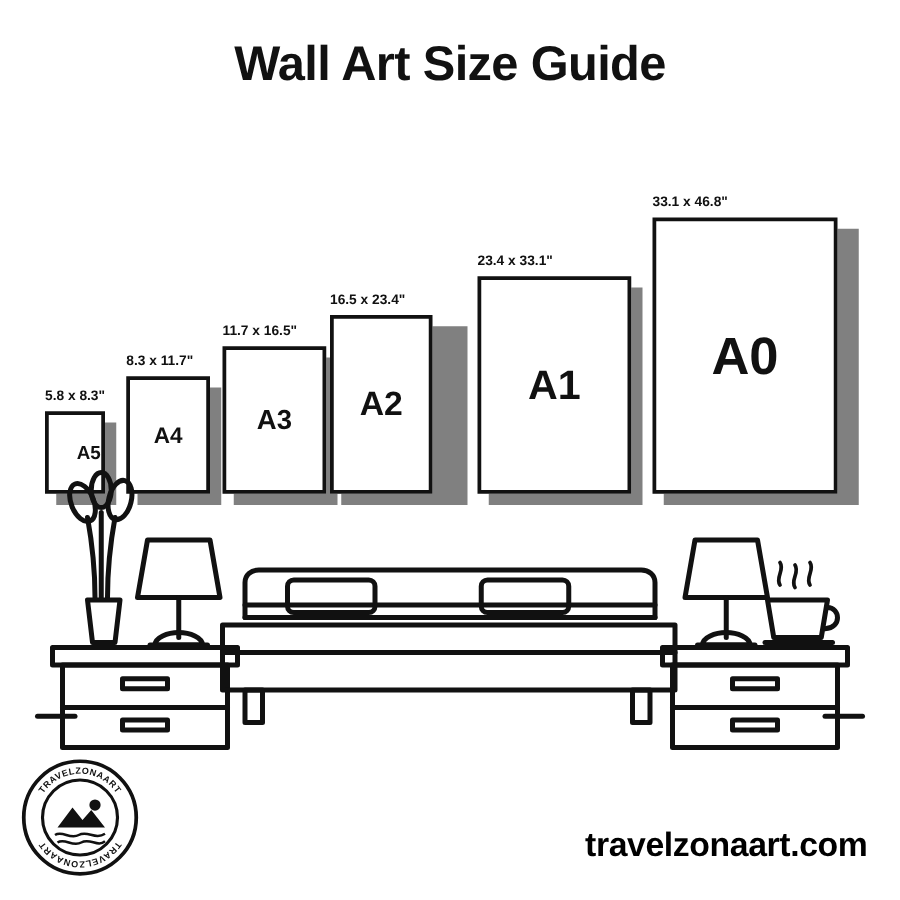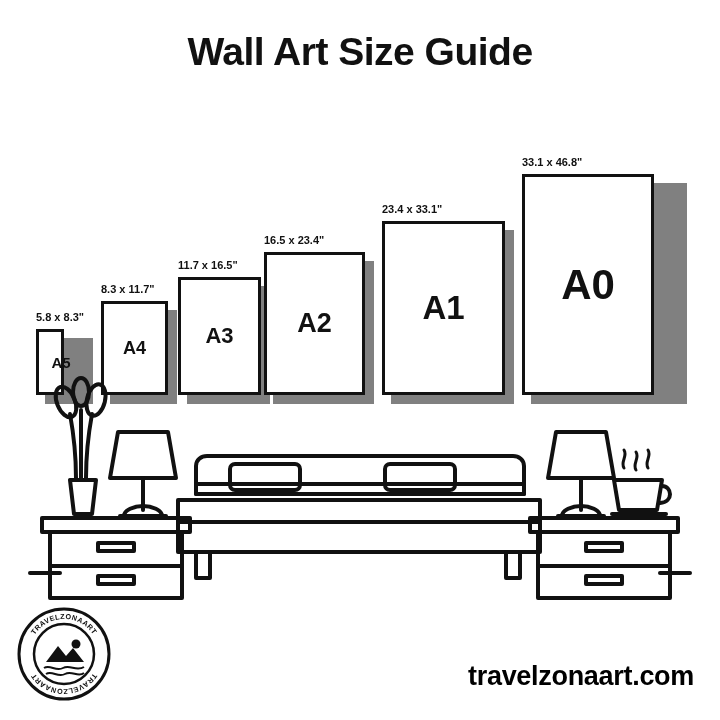--- a/index.html
+++ b/index.html
@@ -106,56 +106,56 @@
 </style>
 </head>
 <body>
 
 <div id="title">Wall Art Size Guide</div>
 
 <div id="frames">
     <div class="frame-group" style="left: 36px; width: 48px; height: 66px;">
       <div class="frame-dim">5.8 x 8.3"</div>
       <div class="frame-shadow" style="background: rgb(128, 128, 128); left: 9px; top: 9px; width: 48px; height: 66px;"></div>
-      <div class="frame-box" style="width: 28px; height: 66px; border-color: rgb(17, 17, 17); padding-left: 22px;">
+      <div class="frame-box" style="width: 48px; height: 66px; border-color: rgb(17, 17, 17); padding-left: 22px;">
         <span class="frame-label" style="font-size: 15px;">A5</span>
       </div>
     </div>
     <div class="frame-group" style="left: 101px; width: 67px; height: 94px;">
       <div class="frame-dim">8.3 x 11.7"</div>
       <div class="frame-shadow" style="background: rgb(128, 128, 128); left: 9px; top: 9px; width: 67px; height: 94px;"></div>
       <div class="frame-box" style="width: 67px; height: 94px; border-color: rgb(17, 17, 17); text-align: right;">
         <span class="frame-label" style="font-size: 18px;">A4</span>
       </div>
     </div>
     <div class="frame-group" style="left: 178px; width: 83px; height: 118px;">
       <div class="frame-dim">11.7 x 16.5"</div>
       <div class="frame-shadow" style="background: rgb(128, 128, 128); left: 9px; top: 9px; width: 83px; height: 118px;"></div>
       <div class="frame-box" style="width: 83px; height: 118px; border-color: rgb(17, 17, 17);">
         <span class="frame-label" style="font-size: 22px;">A3</span>
       </div>
     </div>
     <div class="frame-group" style="left: 264px; width: 101px; height: 143px;">
       <div class="frame-dim">16.5 x 23.4"</div>
       <div class="frame-shadow" style="background: rgb(128, 128, 128); left: 9px; top: 9px; width: 101px; height: 143px;"></div>
-      <div class="frame-box" style="width: 101px; height: 143px; border-color: rgb(17, 17, 17);">
+      <div class="frame-box" style="width: 82px; height: 143px; border-color: rgb(17, 17, 17);">
         <span class="frame-label" style="font-size: 27px;">A2</span>
       </div>
     </div>
     <div class="frame-group" style="left: 382px; width: 123px; height: 174px;">
       <div class="frame-dim">23.4 x 33.1"</div>
       <div class="frame-shadow" style="background: rgb(128, 128, 128); left: 9px; top: 9px; width: 123px; height: 174px;"></div>
       <div class="frame-box" style="width: 123px; height: 174px; border-color: rgb(17, 17, 17);">
         <span class="frame-label" style="font-size: 33px;">A1</span>
       </div>
     </div>
     <div class="frame-group" style="left: 522px; width: 156px; height: 221px;">
       <div class="frame-dim">33.1 x 46.8"</div>
       <div class="frame-shadow" style="background: rgb(128, 128, 128); left: 9px; top: 9px; width: 156px; height: 221px;"></div>
-      <div class="frame-box" style="width: 132px; height: 221px; border-color: rgb(17, 17, 17);">
+      <div class="frame-box" style="width: 148px; height: 221px; border-color: rgb(17, 17, 17);">
         <span class="frame-label" style="font-size: 42px;">A0</span>
       </div>
     </div>
   </div>
 
 <div id="scene">
   <svg width="720" height="230" viewBox="0 0 720 230" xmlns="http://www.w3.org/2000/svg" fill="none" stroke="#111111" stroke-width="4" stroke-linecap="round" stroke-linejoin="round">
 
     <g>
       <line x1="30" y1="203" x2="60" y2="203"></line>

